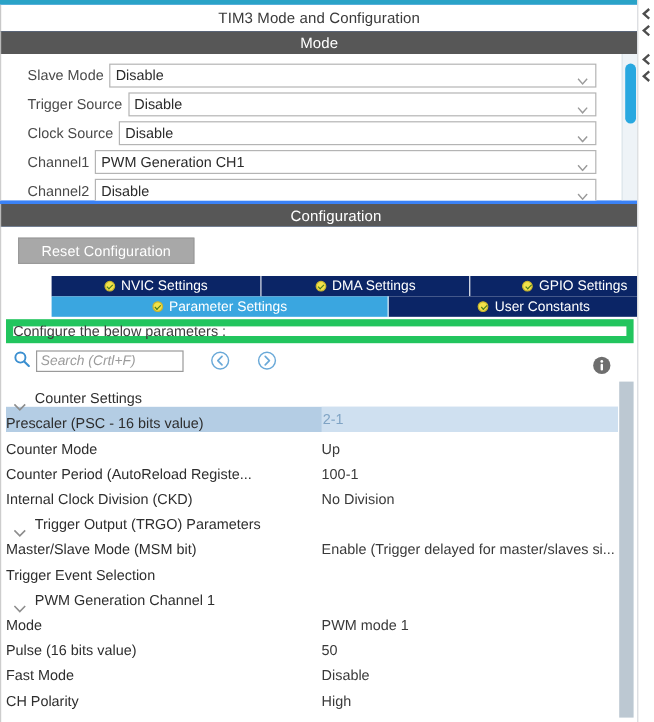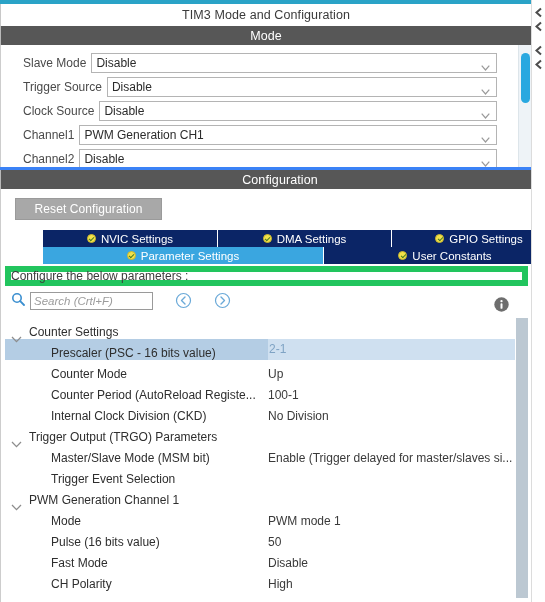--- a/index.html
+++ b/index.html
@@ -226,21 +226,20 @@
     font-size: 12px;
     color: #2e2e2e;
   }
   .tree-group { padding-left: 6px; }
   .tree-group .chev-exp {
     width: 11px; height: 7px;
     margin-right: 7px;
     flex: 0 0 auto;
   }
   .tree-item .param-name {
-    padding-left: 46px;
     width: 263px;
     white-space: nowrap;
     overflow: hidden;
   }
   .tree-item .param-value {
     width: 247px;
     color: #3a3a3a;
     white-space: nowrap;
     overflow: hidden;
   }

